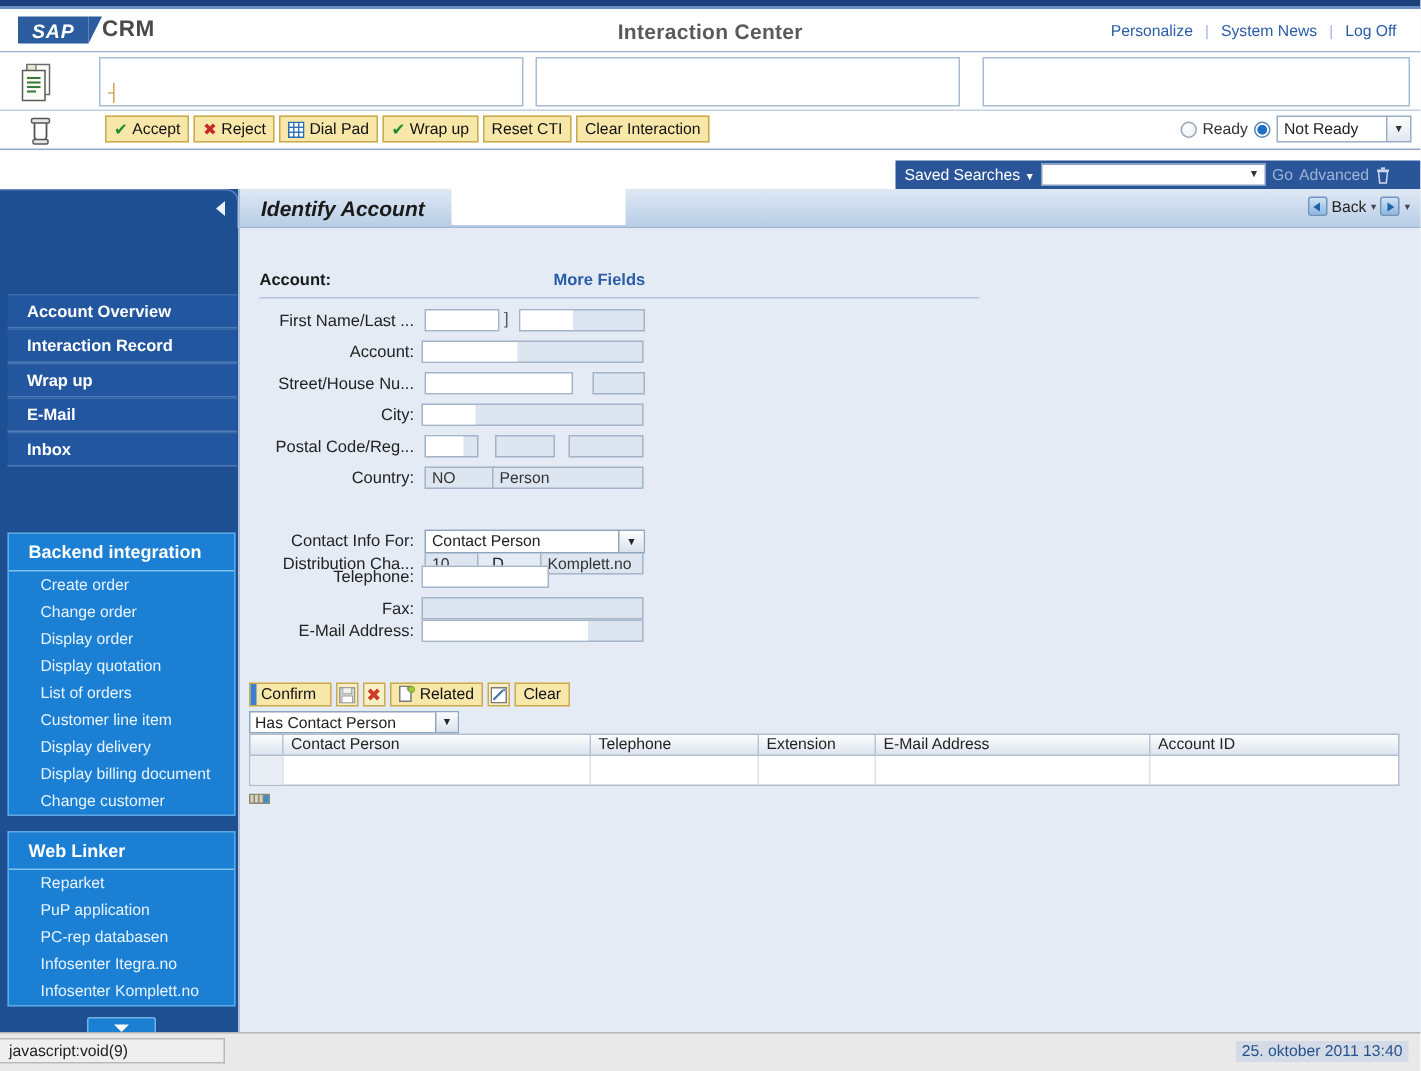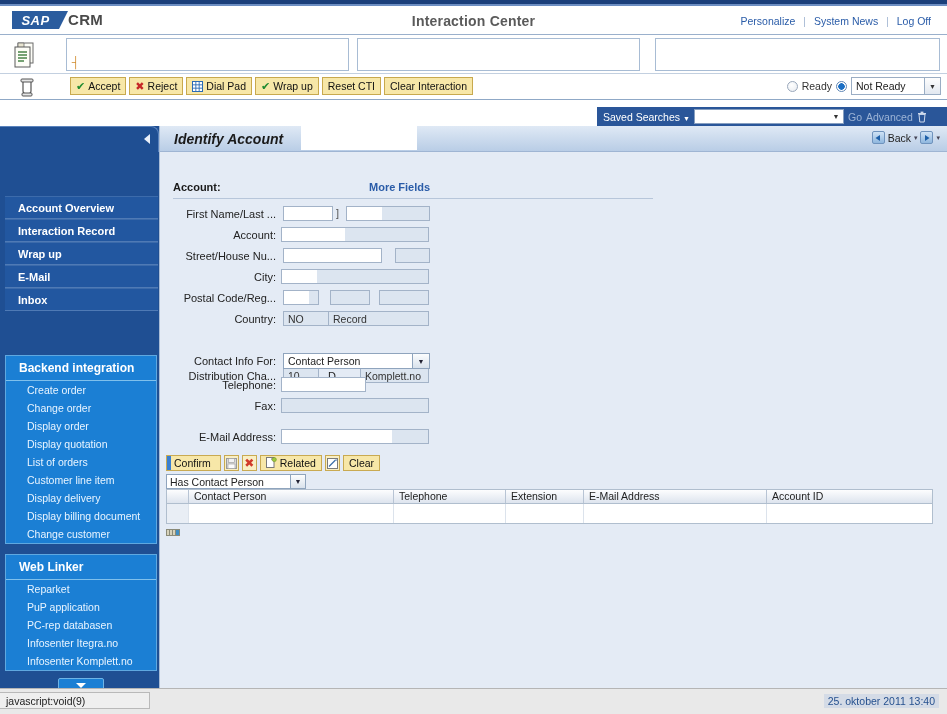--- a/index.html
+++ b/index.html
@@ -527,21 +527,21 @@
           <span class="txt"></span>
         </span>
       </div>
 
       <div class="frow" style="top:158px; left:13px;">
         <span class="flabel">Country:</span>
         <span class="fin" style="left:110px; width:47px;">
           <span class="txt">NO</span>
         </span>
         <span class="fin" style="left:155px; width:101px;">
-          <span class="txt">Record</span>
+          <span class="txt">Person</span>
         </span>
       </div>
 
       <div class="frow" style="top:179px; left:13px;margin-top:36px;">
         <span class="flabel">Distribution Cha...</span>
         <span class="fin" style="left:110px; width:36px;">
           <span class="txt">10</span>
         </span>
         <span style="position:absolute;left:155px;top:2px;font-size:11px;color:#222;">D...</span>
         <span class="fin" style="left:187px; width:69px;">
@@ -564,21 +564,21 @@
         </span>
       </div>
 
       <div class="frow" style="top:245px; left:13px;">
         <span class="flabel">Fax:</span>
         <span class="fin plain" style="left:108px; width:148px;">
           <span class="txt"></span>
         </span>
       </div>
 
-      <div class="frow" style="top:276px; left:13px;">
+      <div class="frow" style="top:260px; left:13px;">
         <span class="flabel">E-Mail Address:</span>
         <span class="fin" style="left:108px; width:148px;">
           <span class="fill" style="width:110px;"></span>
           <span class="txt"></span>
         </span>
       </div>
 
     </div>
   </div>
 

